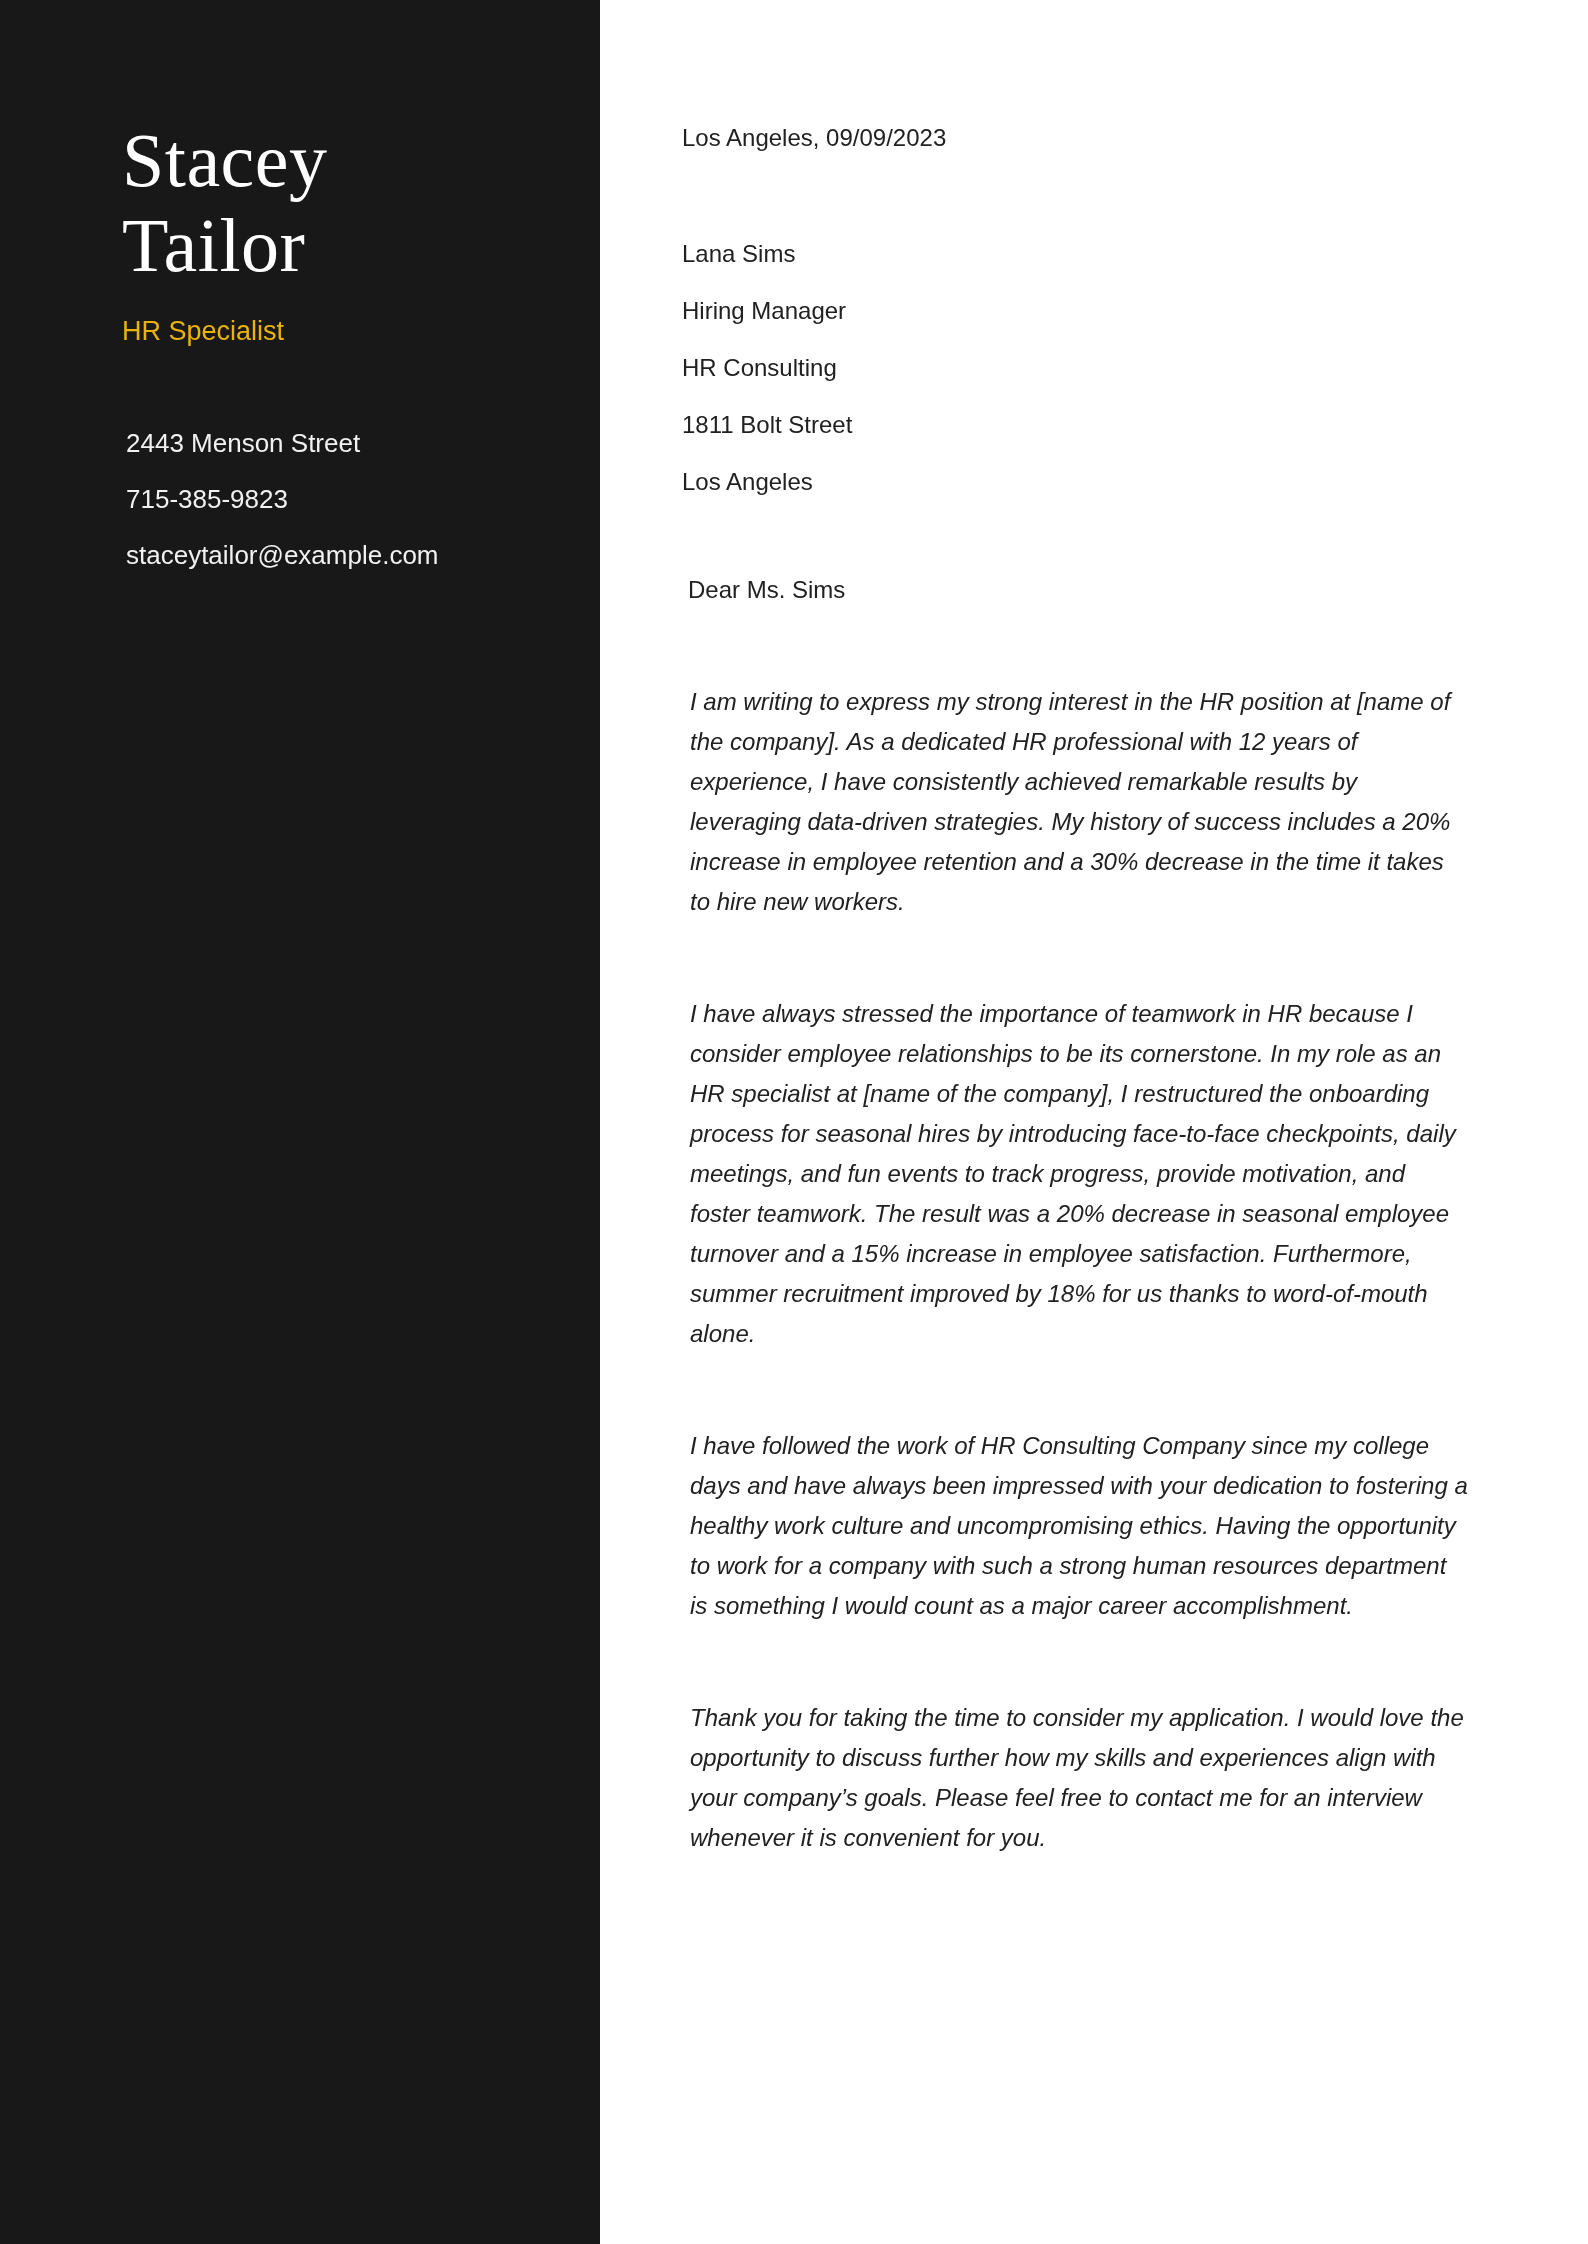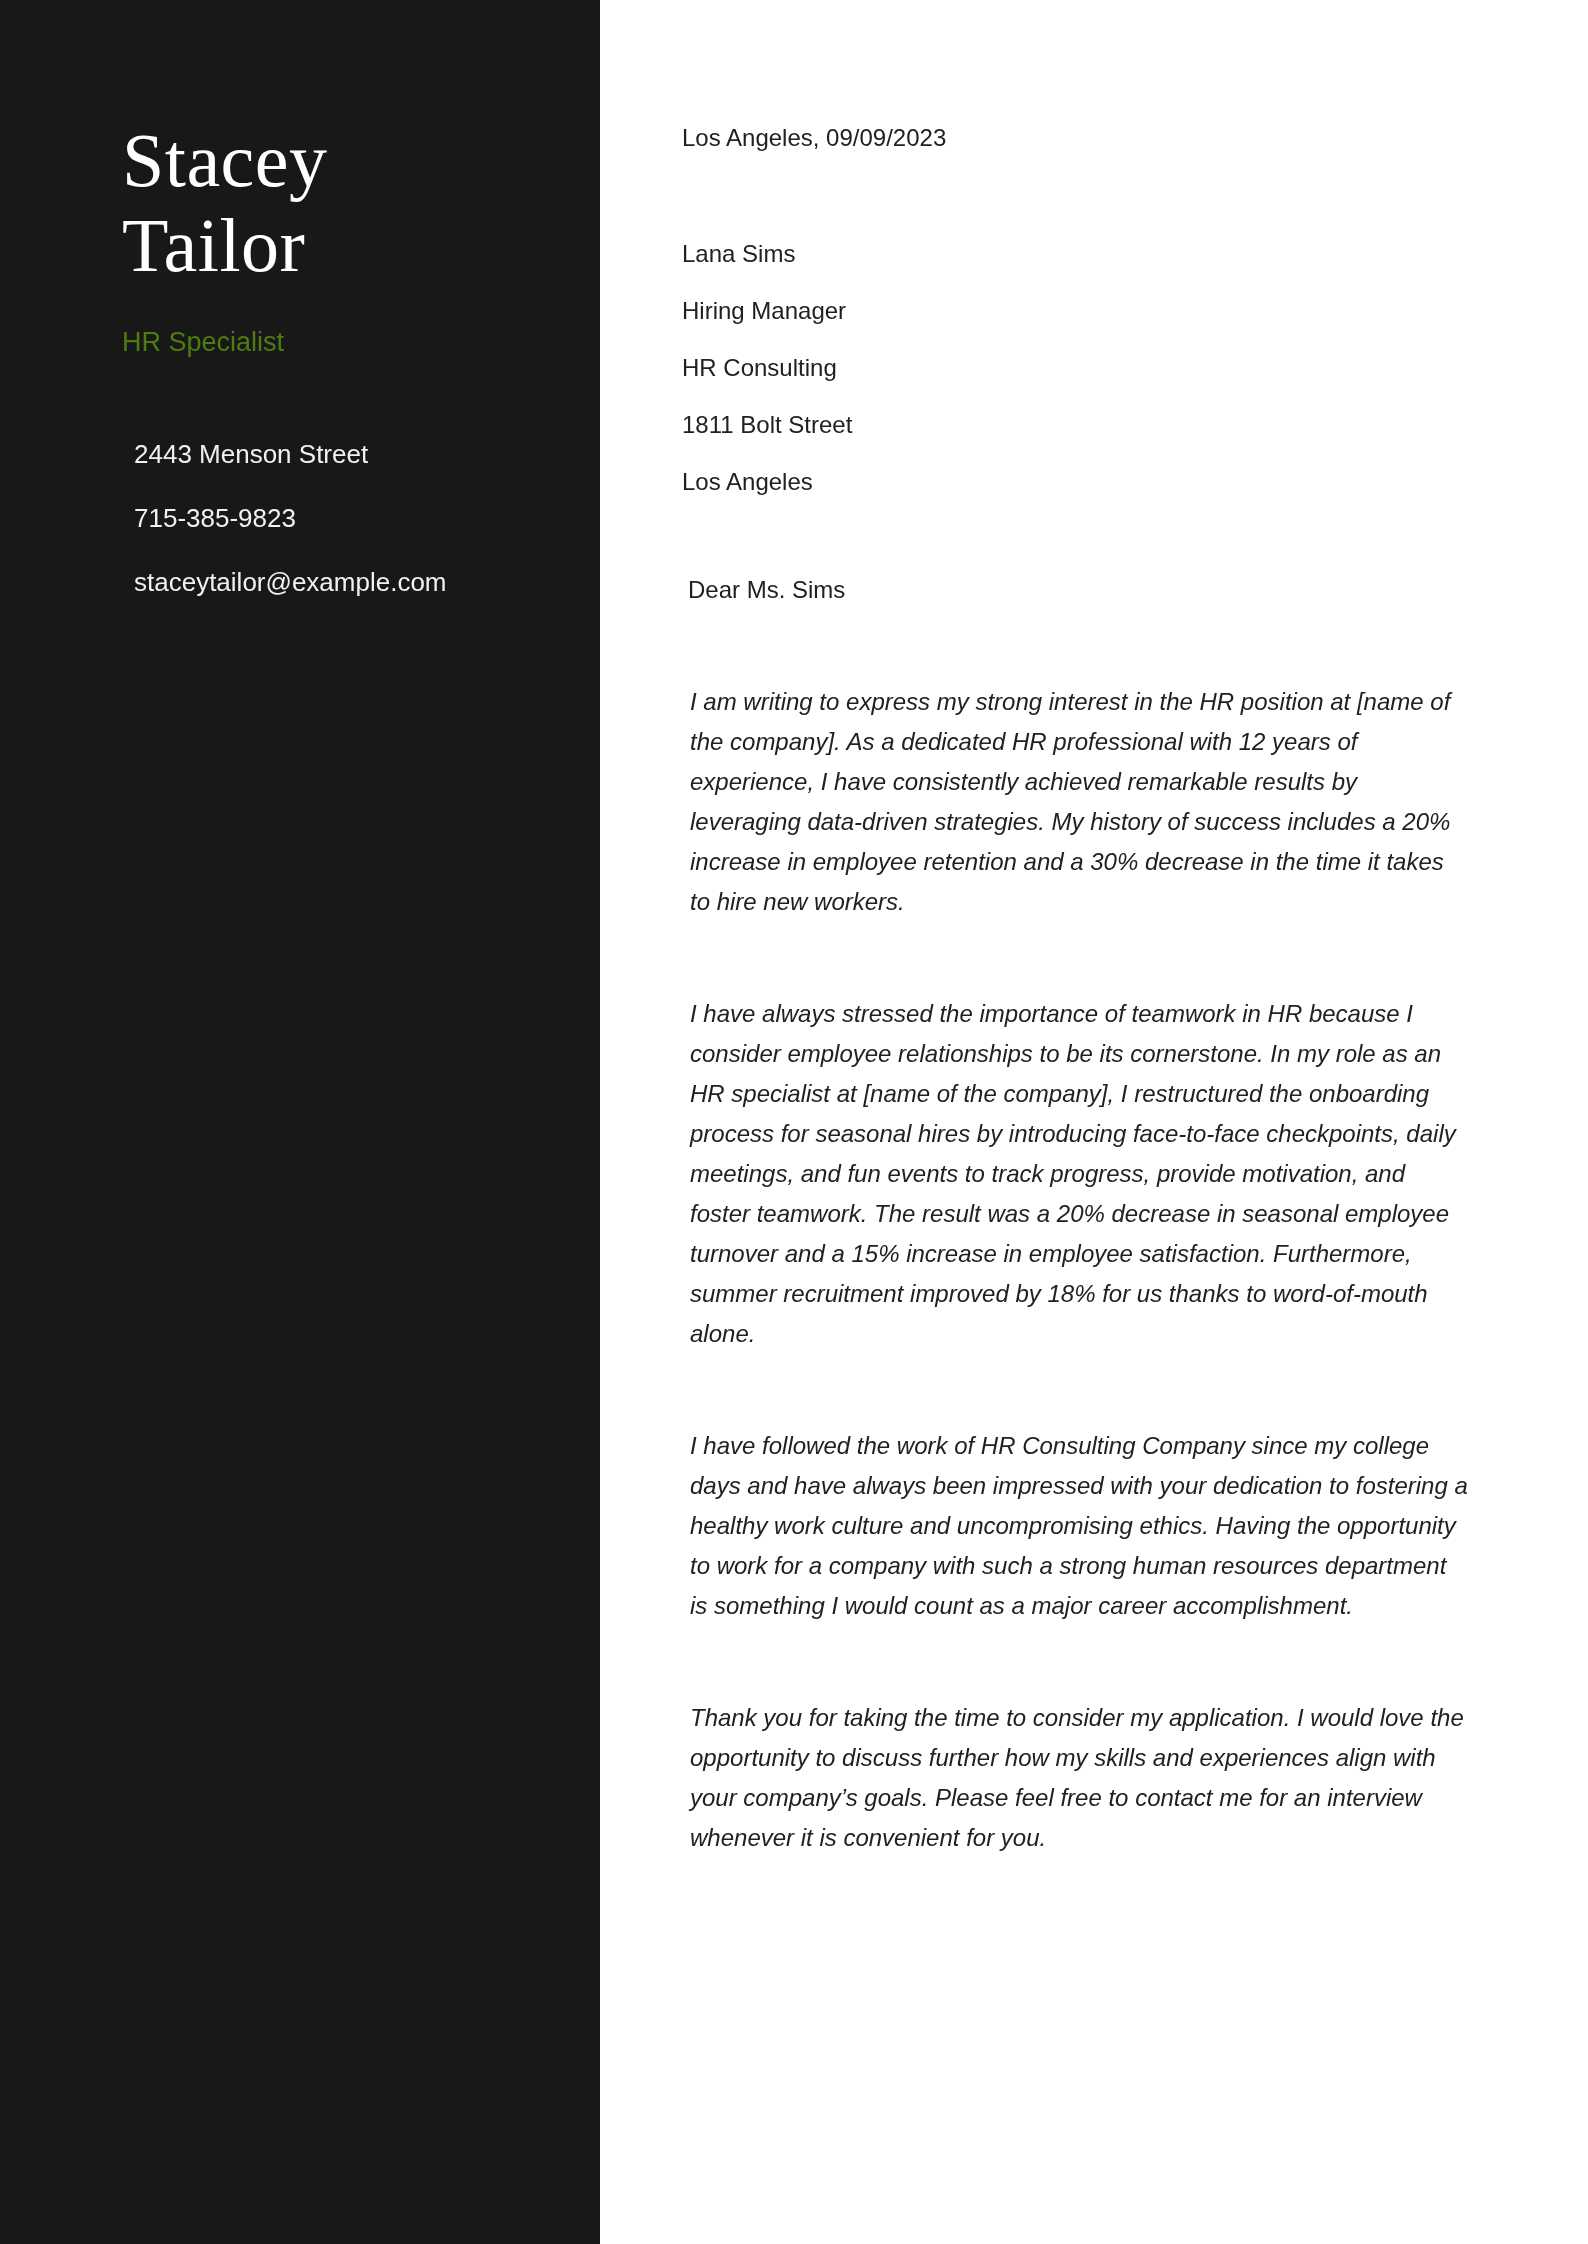--- a/index.html
+++ b/index.html
@@ -26,28 +26,28 @@
     margin: 0;
     font-family: "Liberation Serif", serif;
     font-weight: 400;
     font-size: 76px;
     line-height: 85px;
     letter-spacing: 0.5px;
     color: #ffffff;
     white-space: pre;
   }
   .job-title {
-    margin: 34px 0 0 0;
+    margin: 23px 0 0 0;
     font-size: 27px;
     line-height: 40px;
-    color: #4d7c0f;
+    color: #eab308;
     font-weight: 400;
   }
   .contact { margin: 66px 0 0 0; font-size: 26px; color: #f1f1f1; }
-  .contact p { margin: 12px; line-height: 52px; font-weight: 400; }
+  .contact p { margin: 4px; line-height: 52px; font-weight: 400; }
 
   
   .letter {
     flex: 1;
     box-sizing: border-box;
     padding: 118px 90px 16px 82px;
     font-size: 24px;
     line-height: 40px;
     color: #212121;
   }

